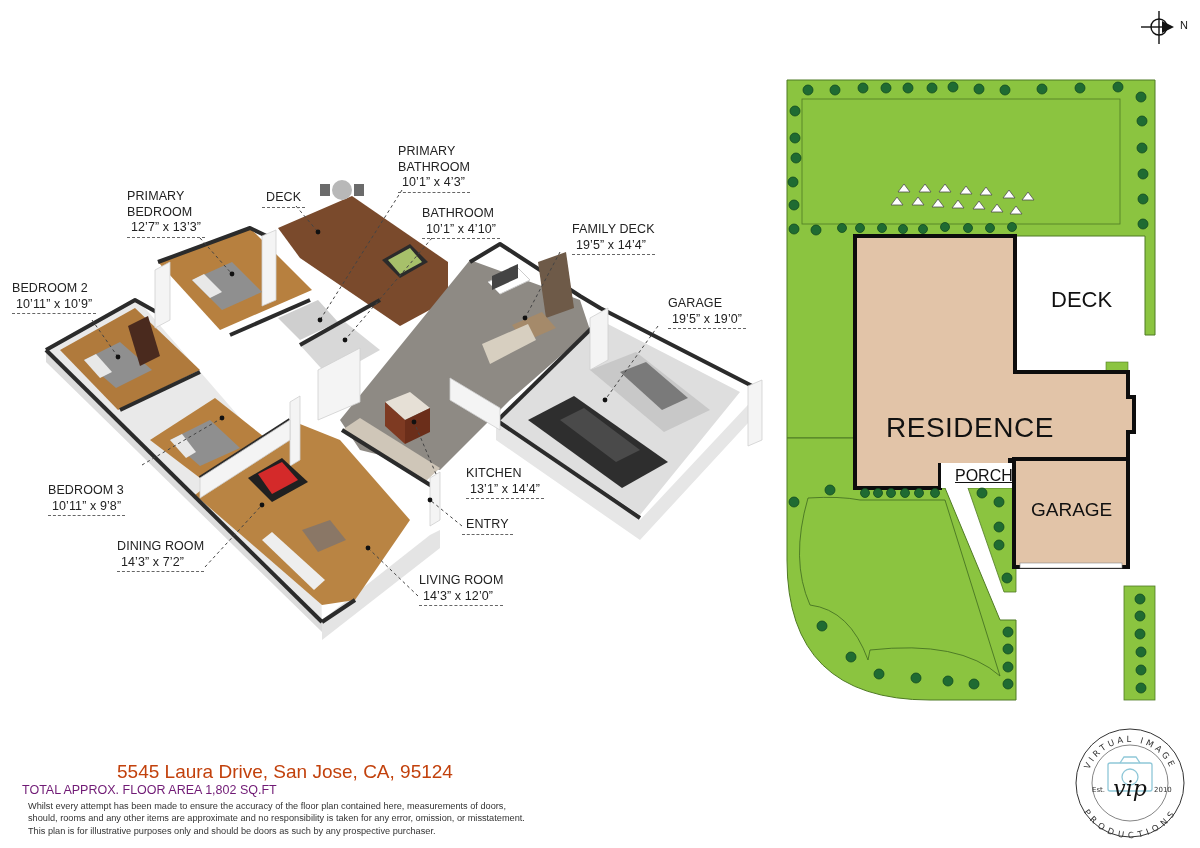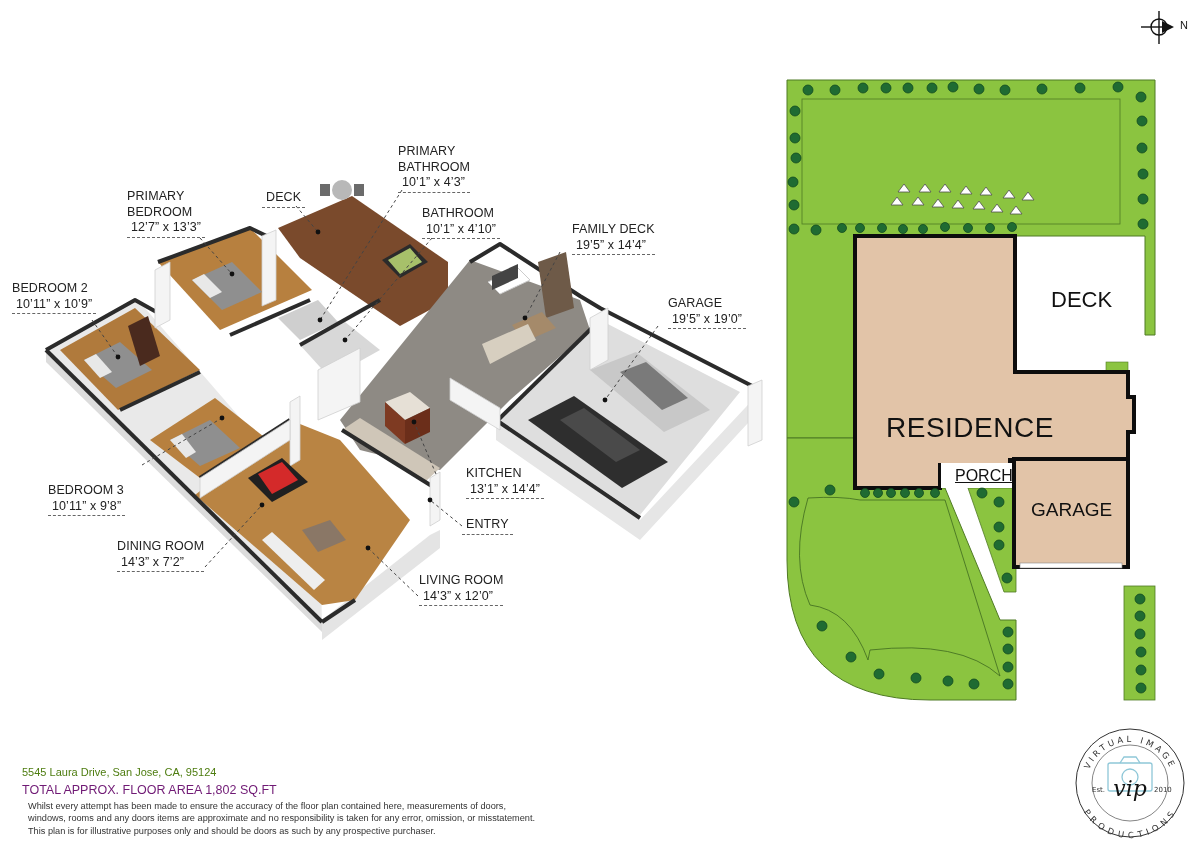--- a/index.html
+++ b/index.html
@@ -5,21 +5,21 @@
   html, body { margin:0; padding:0; background:#ffffff; }
   body { width:1200px; height:848px; position:relative; overflow:hidden;
          font-family:"Liberation Sans", "DejaVu Sans", sans-serif; color:#1a1a1a; }
   .layer { position:absolute; left:0; top:0; width:1200px; height:848px; }
   .room-label { position:absolute; text-align:left; font-size:12.5px; line-height:15.5px;
                 letter-spacing:0.1px; color:#222; white-space:nowrap; }
   .room-label .dim { display:block; border-bottom:1px dashed #666; padding:0 4px 1px 4px; }
   .room-label .nm { display:block; }
   .site-text { position:absolute; color:#111; white-space:nowrap; }
   #footer { position:absolute; left:22px; top:762px; }
-  #footer .addr { font-size:11px; color:#4d7c0f; margin:0 0 1px 0; line-height:20px; }
+  #footer .addr { font-size:19px; color:#c2410c; margin:0 0 1px 0; line-height:20px;text-align:center; }
   #footer .area { font-size:12.5px; color:#701a75; line-height:15px; margin-bottom:2px; }
   #footer .disc { font-size:9.2px; color:#333; line-height:12.3px; width:520px;margin-left:6px; }
   #compass { position:absolute; left:1138px; top:8px; width:60px; height:38px; }
   #logo { position:absolute; left:1068px; top:726px; width:124px; height:114px; }
 </style>
 </head>
 <body>
 
 <svg class="layer" viewBox="0 0 1200 848" xmlns="http://www.w3.org/2000/svg">
 
@@ -329,21 +329,21 @@
 <div class="site-text" style="left:886px; top:412px; font-size:28px; letter-spacing:0.5px;">RESIDENCE</div>
 <div class="site-text" style="left:1051px; top:287px; font-size:22px;">DECK</div>
 <div class="site-text" style="left:955px; top:467px; font-size:16px;text-decoration:underline;">PORCH</div>
 <div class="site-text" style="left:1031px; top:499px; font-size:19px;">GARAGE</div>
 
 <div id="footer">
   <div class="addr">5545 Laura Drive, San Jose, CA, 95124</div>
   <div class="area">TOTAL APPROX. FLOOR AREA 1,802 SQ.FT</div>
   <div class="disc">
     <div>Whilst every attempt has been made to ensure the accuracy of the floor plan contained here, measurements of doors,</div>
-    <div>windows, rooms and any doors items are approximate and no responsibility is taken for any error, omission, or misstatement.</div>
+    <div>should, rooms and any other items are approximate and no responsibility is taken for any error, omission, or misstatement.</div>
     <div>This plan is for illustrative purposes only and should be doors as such by any prospective purchaser.</div>
   </div>
 </div>
 
 <div id="logo">
   <svg width="124" height="114" viewBox="0 0 124 114" xmlns="http://www.w3.org/2000/svg">
     <defs>
       <path id="arcTop" d="M18,60 A44,44 0 0 1 106,60"></path>
       <path id="arcBot" d="M16,58 A46,46 0 0 0 108,58"></path>
     </defs>

